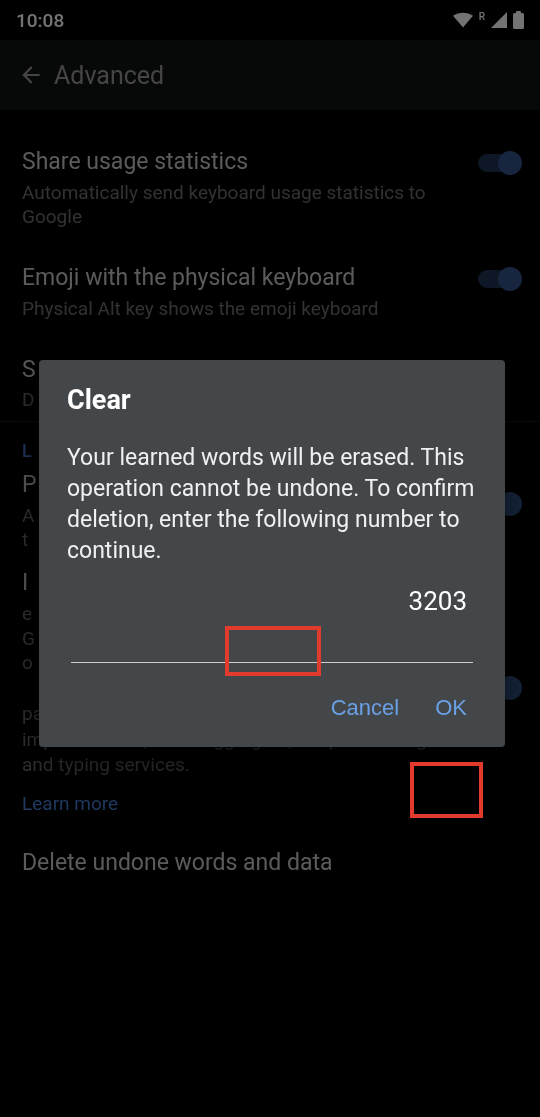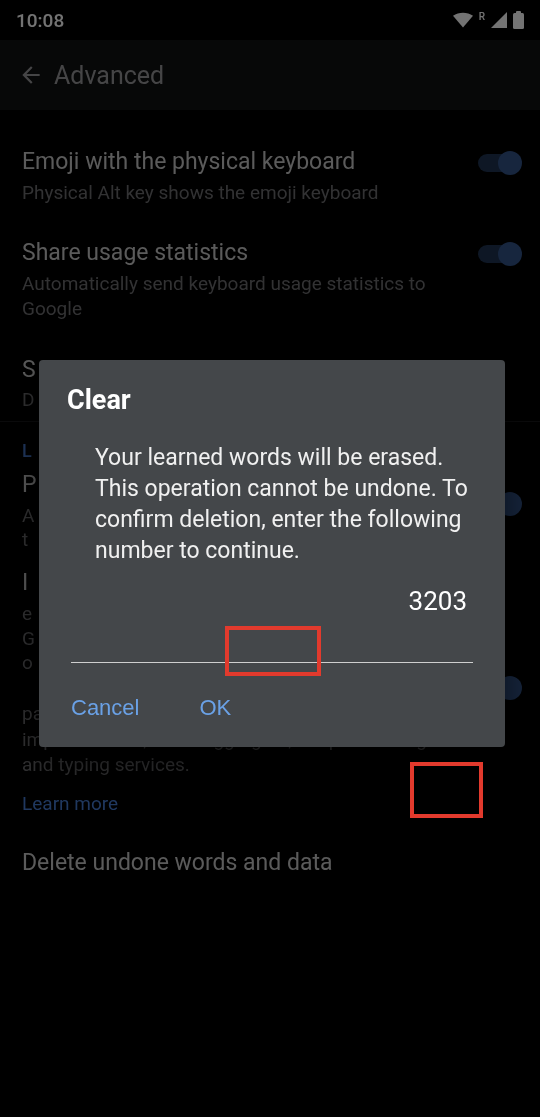--- a/index.html
+++ b/index.html
@@ -132,41 +132,40 @@
     font-size: 27px;
     font-weight: 700;
     color: #fff;
     margin-bottom: 26px;
   }
   .dialog-body {
     font-size: 23px;
     line-height: 1.35;
     color: #f0f0f0;
     margin-bottom: 18px;
-    margin-left: 28px;
   }
   .dialog-number-wrap {
     text-align: right;
     margin-bottom: 44px;
   }
   .dialog-number {
     display: inline-block;
     font-size: 26px;
     color: #fff;
     padding: 2px 10px;
   }
   .dialog-input {
     height: 1px;
     background: #cfcfcf;
     margin: 0 4px 28px 4px;
   }
   .dialog-actions {
     display: flex;
-    justify-content: flex-start;
-    gap: 52px;
+    justify-content: flex-end;
+    gap: 28px;
     padding-right: 6px;
     padding-bottom: 6px;
     margin-top: 14px;
   }
   .dialog-btn {
     font-size: 22px;
     font-weight: 500;
     color: #6aa1e6;
     background: none;
     border: none;
@@ -215,34 +214,34 @@
         <path fill="#9a9a9c" d="M20 11H7.83l5.59-5.59L12 4l-8 8 8 8 1.41-1.41L7.83 13H20z"></path>
       </svg>
   </span>
   <span class="app-title">Advanced</span>
 </div>
 
 <div class="settings">
 
   <div class="setting">
     <div class="text">
-      <div class="title">Emoji with the physical keyboard</div>
-      <div class="sub">Physical Alt key shows the emoji keyboard</div>
+      <div class="title">Share usage statistics</div>
+      <div class="sub">Automatically send keyboard usage statistics to Google</div>
     </div>
     <div class="toggle">
       <div class="toggle-track">
           <div class="toggle-thumb"></div>
         </div>
     </div>
   </div>
 
   <div class="setting">
     <div class="text">
-      <div class="title">Share usage statistics</div>
-      <div class="sub">Automatically send keyboard usage statistics to Google</div>
+      <div class="title">Emoji with the physical keyboard</div>
+      <div class="sub">Physical Alt key shows the emoji keyboard</div>
     </div>
     <div class="toggle">
       <div class="toggle-track">
           <div class="toggle-thumb"></div>
         </div>
     </div>
   </div>
 
   <div class="setting" style="padding-bottom:6px">
     <div class="text">

